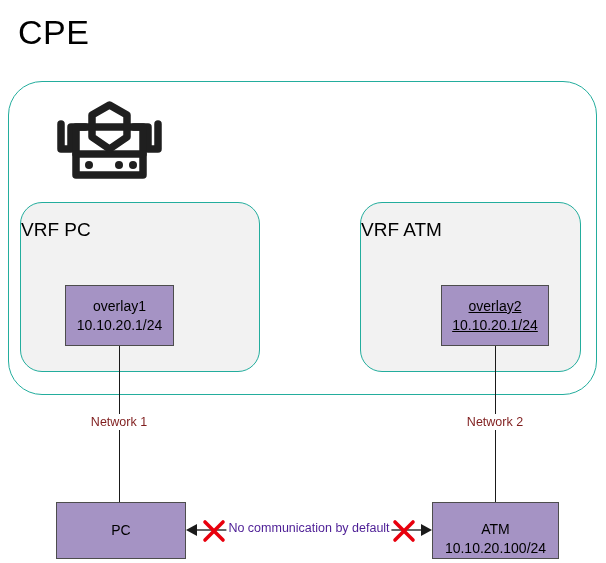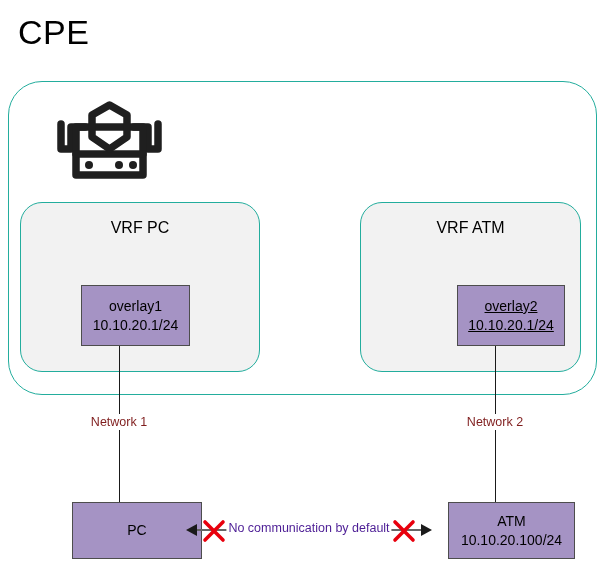--- a/index.html
+++ b/index.html
@@ -65,46 +65,45 @@
     box-sizing: border-box;
   }
   #vrf-pc-box  { left: 20px;  width: 240px; }
   #vrf-atm-box { left: 360px; width: 221px; }
 
   .vrf-label {
     position: absolute;
     top: 16px;
     left: 0;
     width: 100%;
-    text-align: center;
-    font-size: 16px;
+    text-align: left;
+    font-size: 19px;
     color: #000000;
     white-space: nowrap;
   }
 
   
   .node-box {
     position: absolute;
     background: #a593c4;
     border: 1.6px solid #4d4d4d;
     box-sizing: border-box;
     display: flex;
     flex-direction: column;
     align-items: center;
     justify-content: center;
     color: #000000;
     font-size: 14px;
     line-height: 19px;
     text-align: center;
-    margin-left: 16px;
   }
   #overlay1-box { left: 65px;  top: 285px; width: 109px; height: 61px; }
   #overlay2-box { left: 441px; top: 285px; width: 108px; height: 61px; text-decoration: underline; }
   #pc-box  { left: 56px;  top: 502px; width: 130px; height: 57px; }
-  #atm-box { left: 432px; top: 502px; width: 127px; height: 57px; }
+  #atm-box { left: 432px; top: 502px; width: 127px; height: 57px; justify-content: flex-end; }
 
   
   .vline {
     position: absolute;
     width: 1.6px;
     background: #1a1a1a;
   }
   #vline-left  { left: 118.5px; top: 346px; height: 157px; }
   #vline-right { left: 494.5px; top: 346px; height: 157px; }
 

